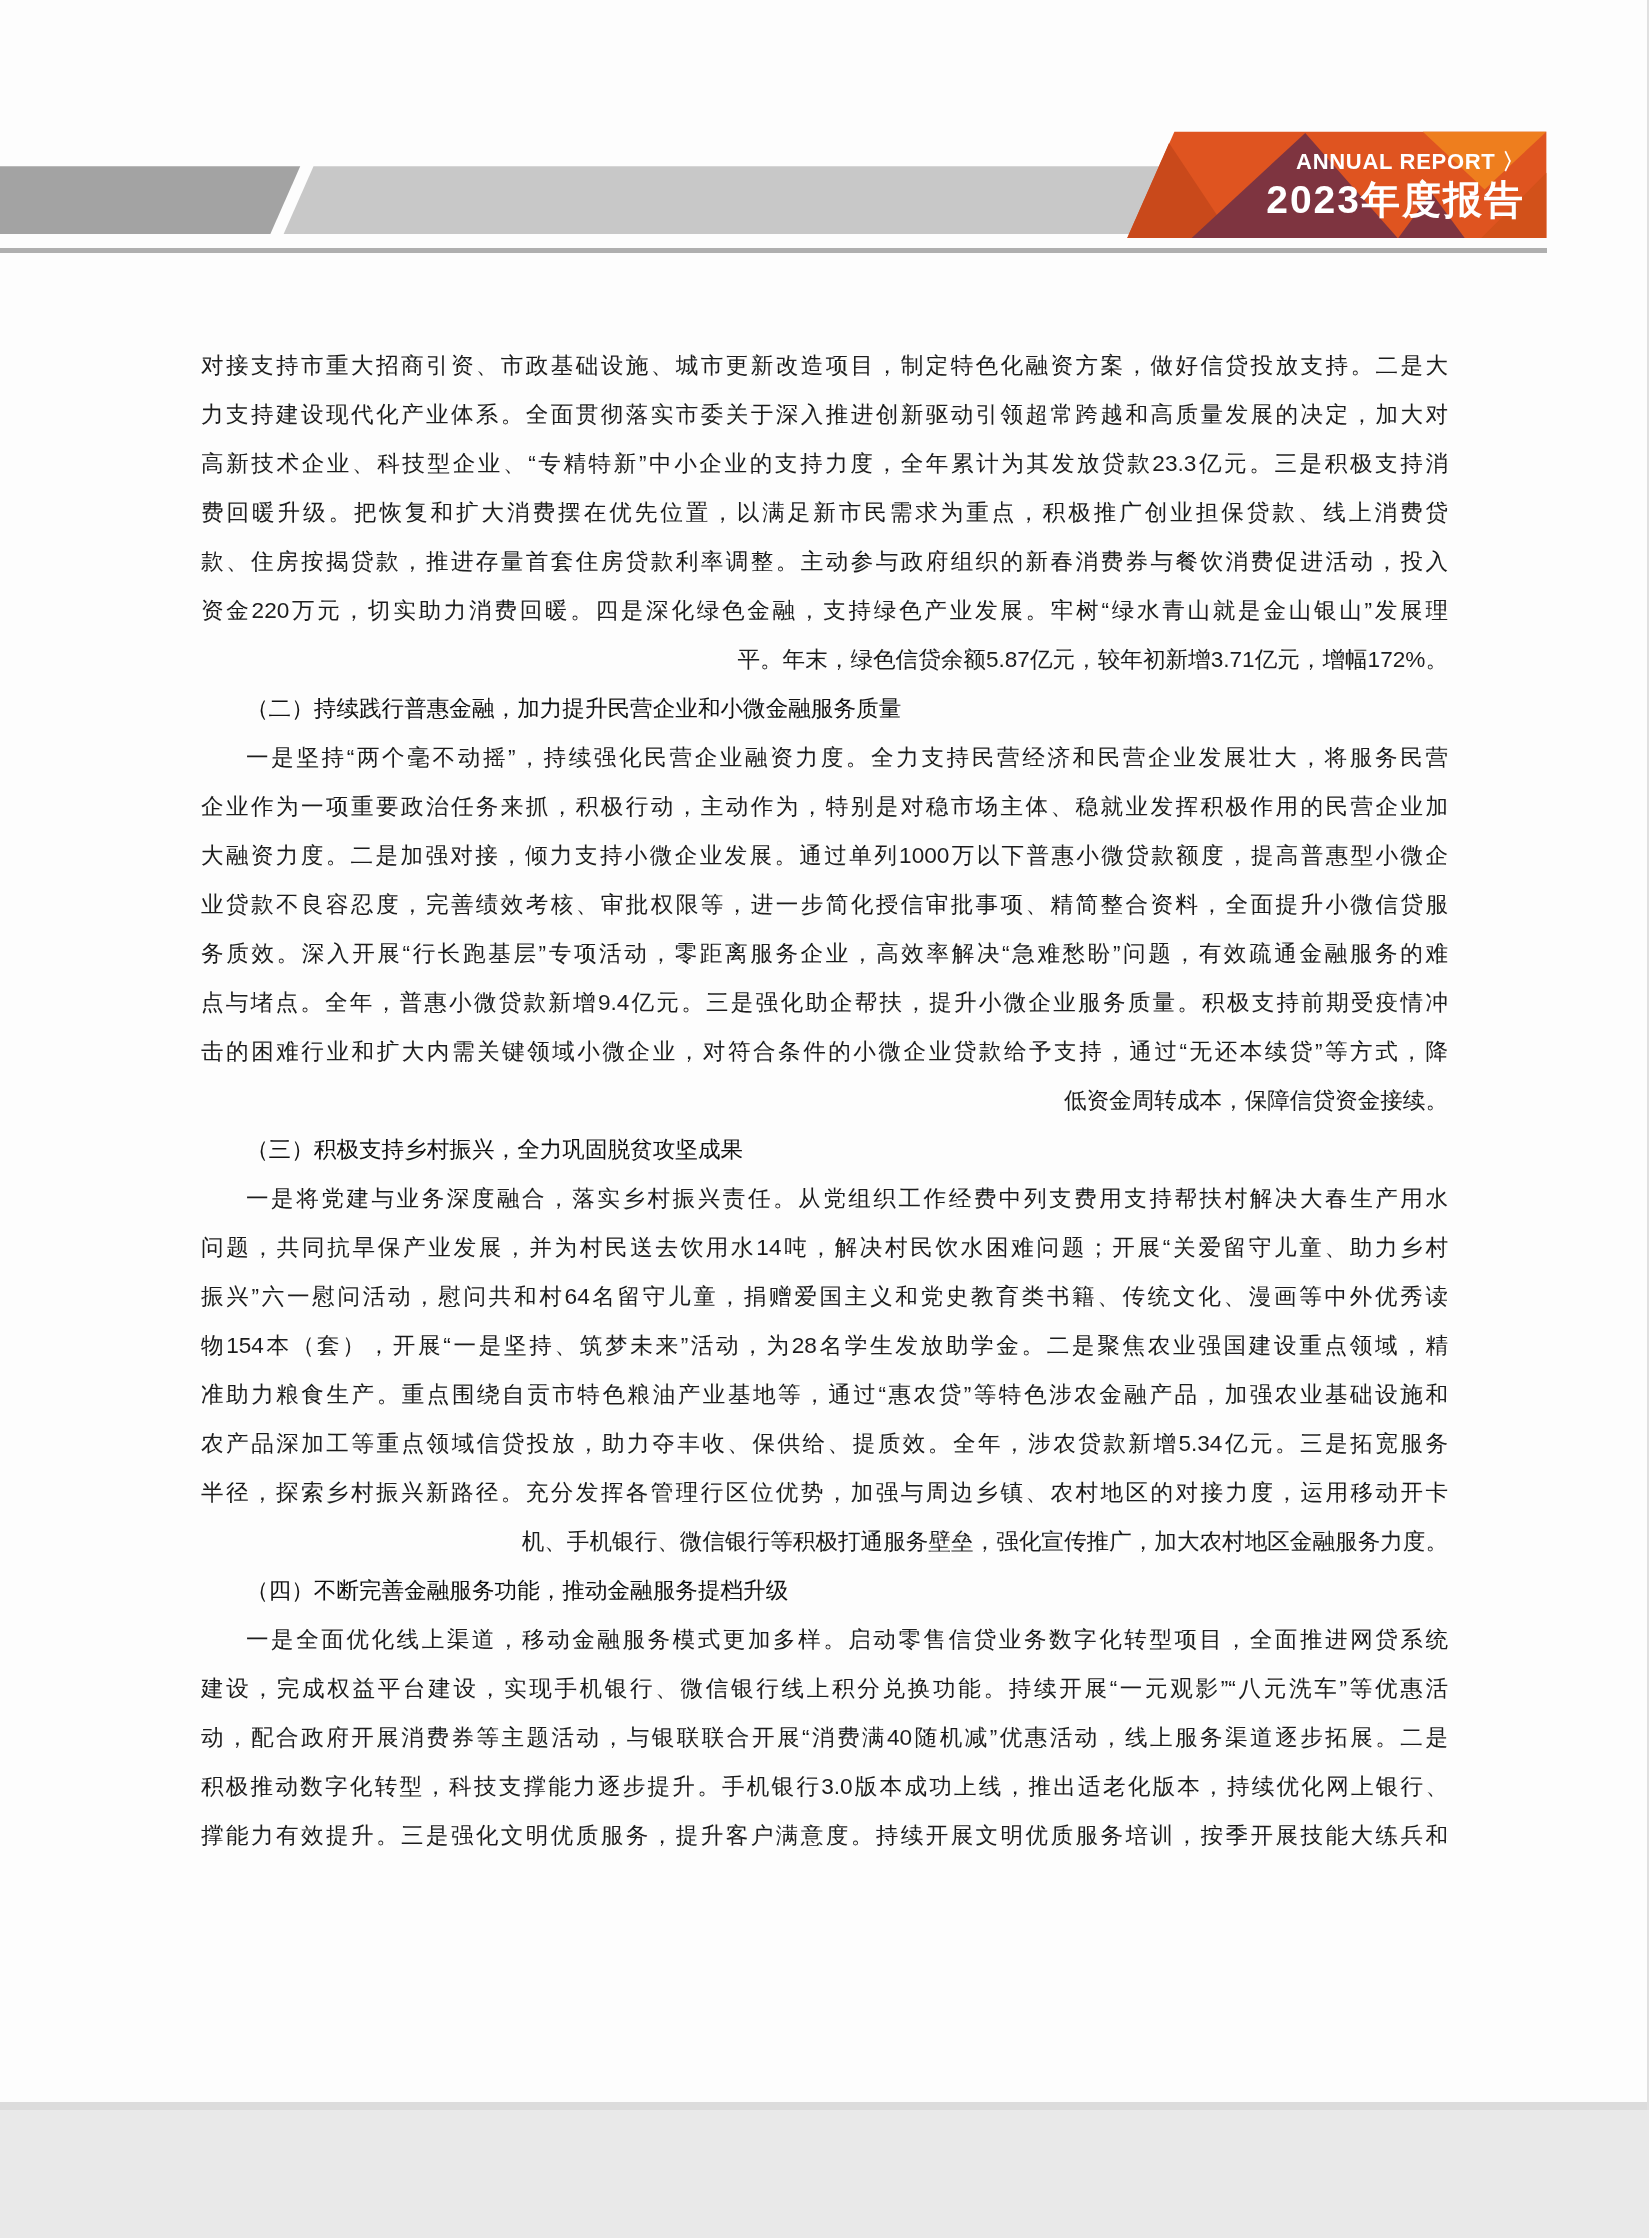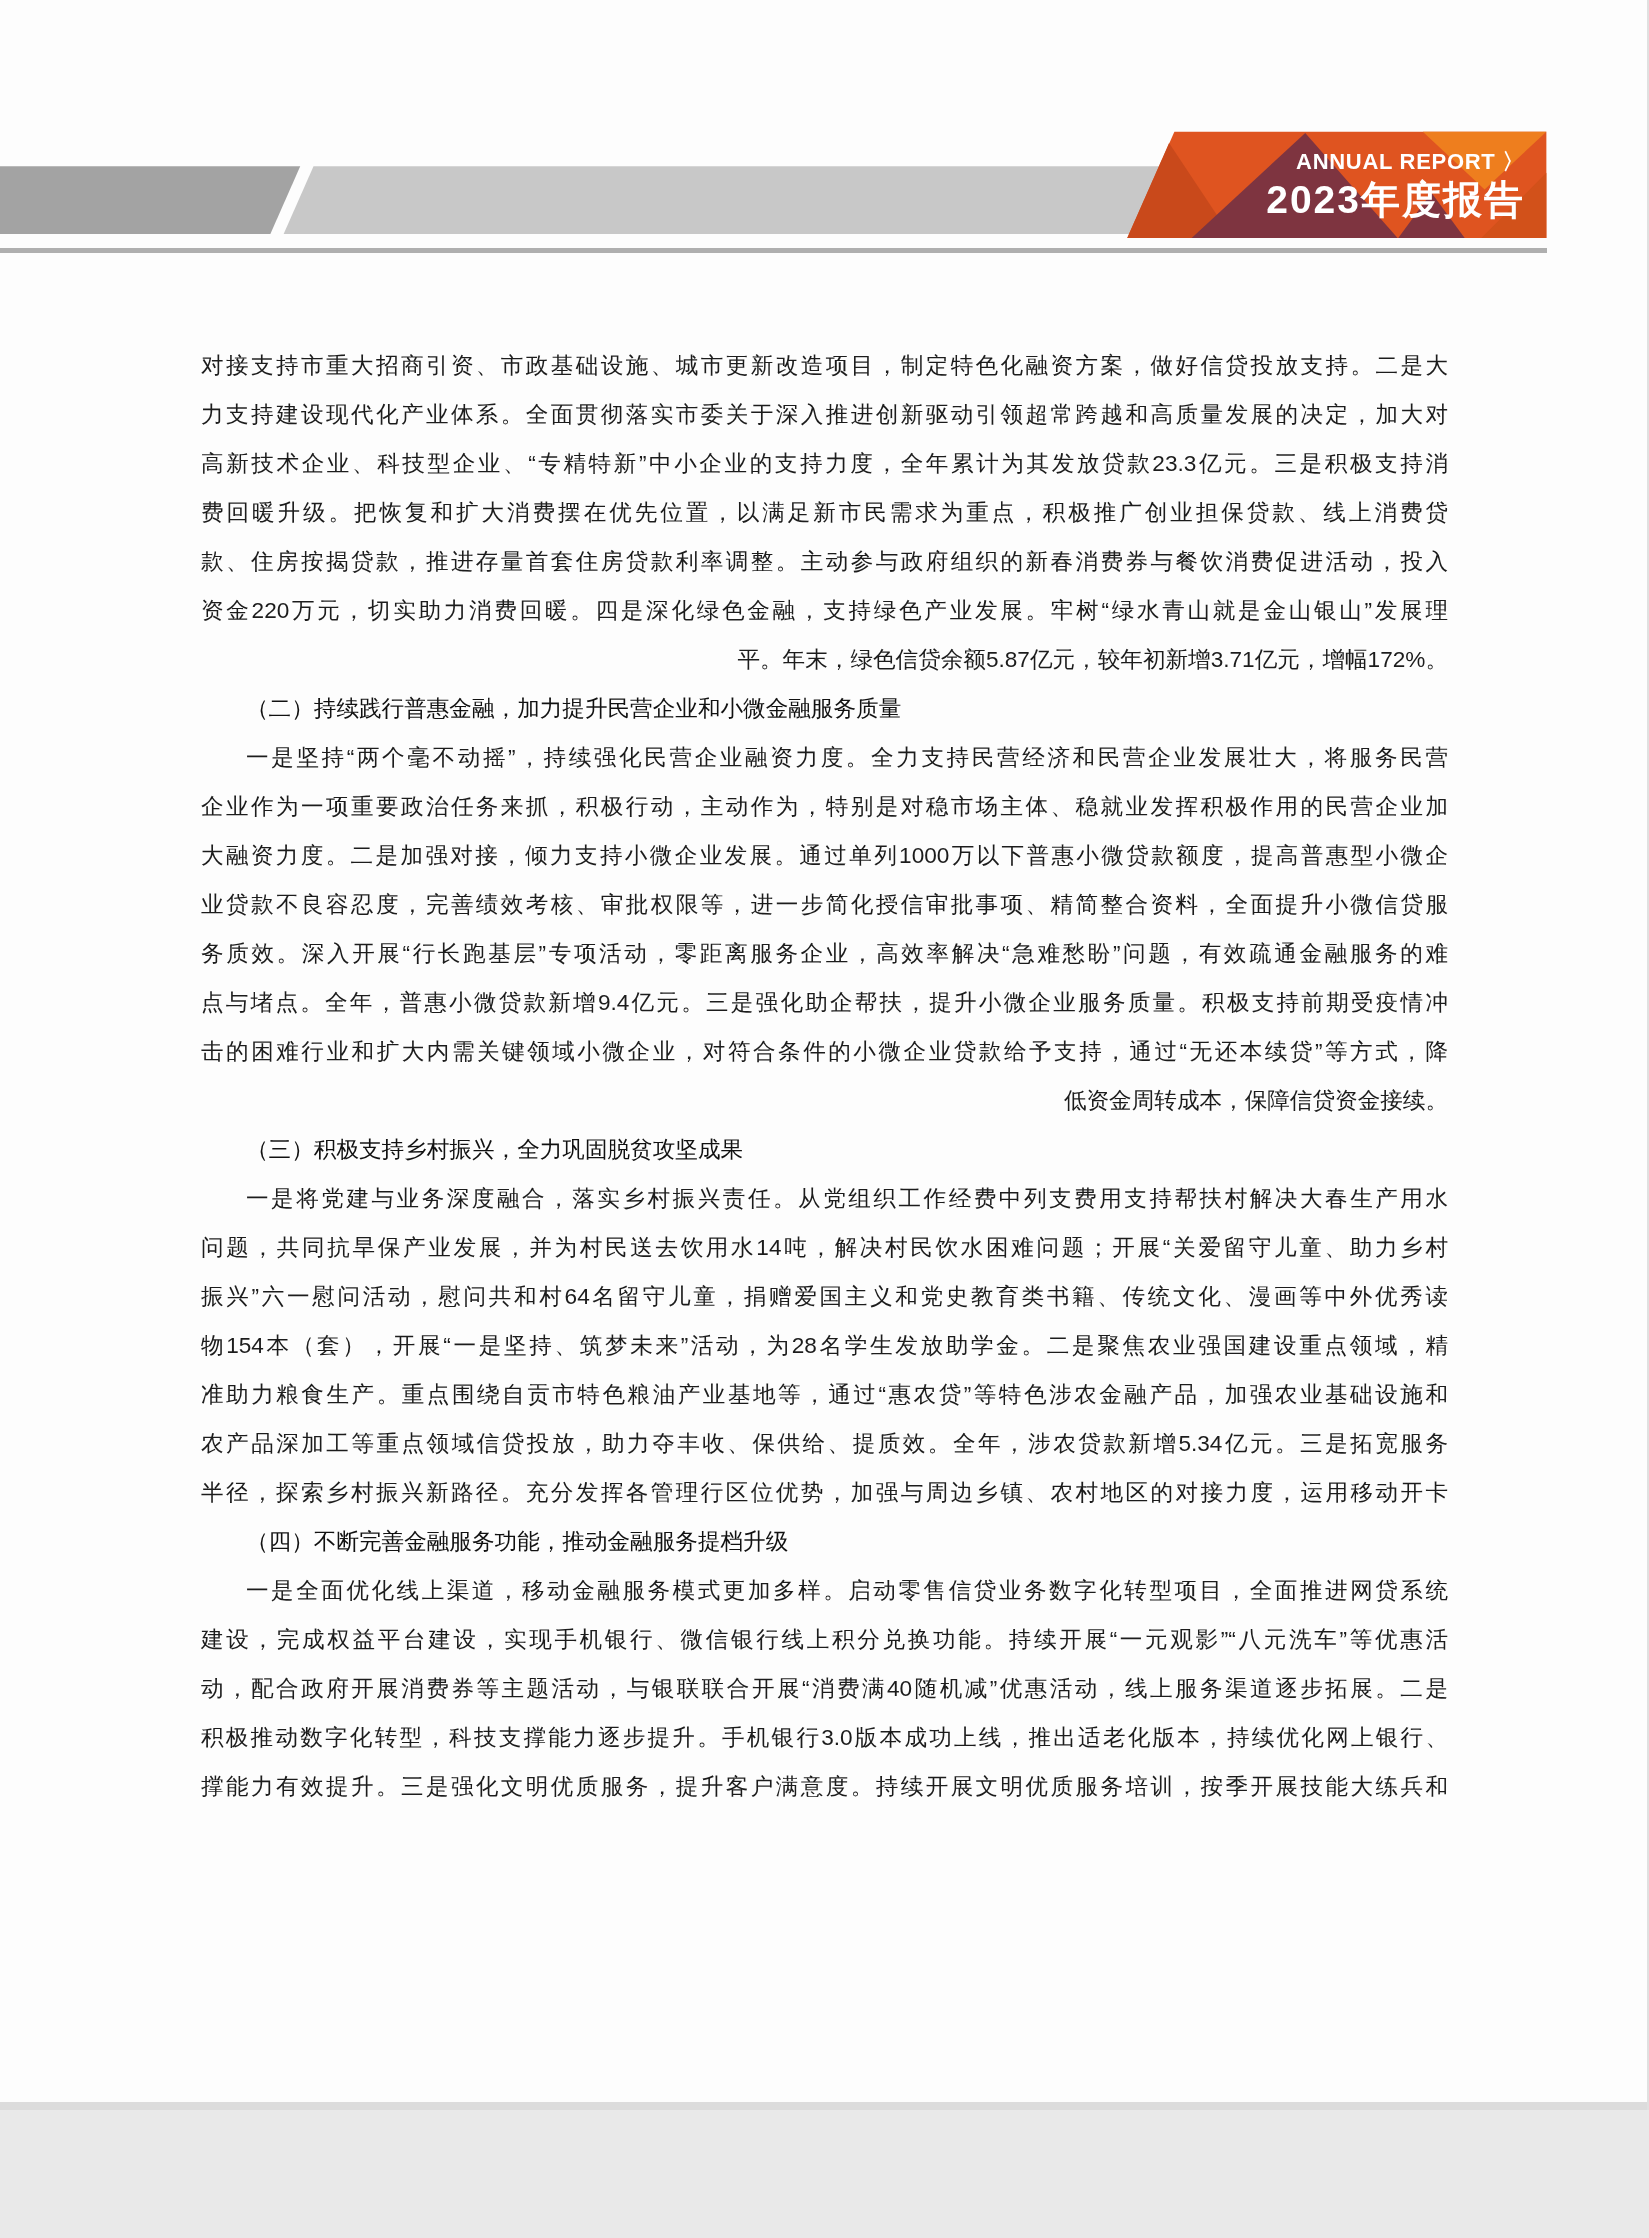--- a/index.html
+++ b/index.html
@@ -73,20 +73,21 @@
     <div class="ln j">击的困难行业和扩大内需关键领域小微企业，对符合条件的小微企业贷款给予支持，通过“无还本续贷”等方式，降</div>
     <div class="ln l">低资金周转成本，保障信贷资金接续。</div>
     <div class="ln h">（三）积极支持乡村振兴，全力巩固脱贫攻坚成果</div>
     <div class="ln i j">一是将党建与业务深度融合，落实乡村振兴责任。从党组织工作经费中列支费用支持帮扶村解决大春生产用水</div>
     <div class="ln j">问题，共同抗旱保产业发展，并为村民送去饮用水14吨，解决村民饮水困难问题；开展“关爱留守儿童、助力乡村</div>
     <div class="ln j">振兴”六一慰问活动，慰问共和村64名留守儿童，捐赠爱国主义和党史教育类书籍、传统文化、漫画等中外优秀读</div>
     <div class="ln j">物154本（套），开展“一是坚持、筑梦未来”活动，为28名学生发放助学金。二是聚焦农业强国建设重点领域，精</div>
     <div class="ln j">准助力粮食生产。重点围绕自贡市特色粮油产业基地等，通过“惠农贷”等特色涉农金融产品，加强农业基础设施和</div>
     <div class="ln j">农产品深加工等重点领域信贷投放，助力夺丰收、保供给、提质效。全年，涉农贷款新增5.34亿元。三是拓宽服务</div>
     <div class="ln j">半径，探索乡村振兴新路径。充分发挥各管理行区位优势，加强与周边乡镇、农村地区的对接力度，运用移动开卡</div>
+    <div class="ln l">机、手机银行、微信银行等积极打通服务壁垒，强化宣传推广，加大农村地区金融服务力度。</div>
     <div class="ln h">（四）不断完善金融服务功能，推动金融服务提档升级</div>
     <div class="ln i j">一是全面优化线上渠道，移动金融服务模式更加多样。启动零售信贷业务数字化转型项目，全面推进网贷系统</div>
     <div class="ln j">建设，完成权益平台建设，实现手机银行、微信银行线上积分兑换功能。持续开展“一元观影”“八元洗车”等优惠活</div>
     <div class="ln j">动，配合政府开展消费券等主题活动，与银联联合开展“消费满40随机减”优惠活动，线上服务渠道逐步拓展。二是</div>
     <div class="ln j">积极推动数字化转型，科技支撑能力逐步提升。手机银行3.0版本成功上线，推出适老化版本，持续优化网上银行、</div>
     <div class="ln j">撑能力有效提升。三是强化文明优质服务，提升客户满意度。持续开展文明优质服务培训，按季开展技能大练兵和</div>
   </div>
 
   <div class="footer">
     <div class="f-text">

